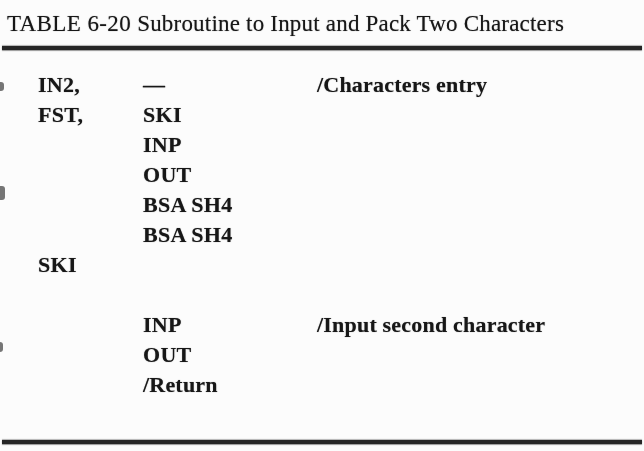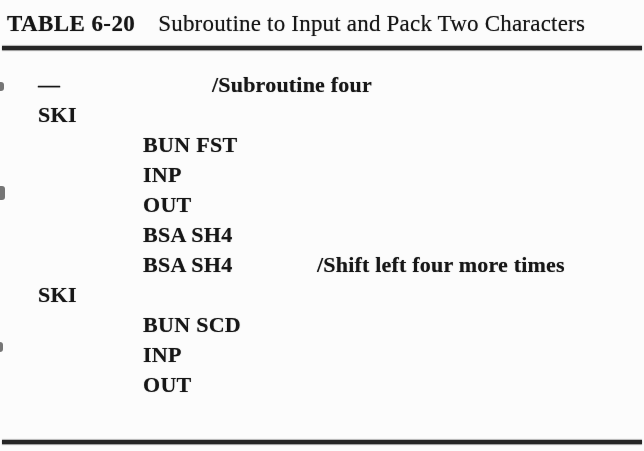--- a/index.html
+++ b/index.html
@@ -22,23 +22,23 @@
   .title {
     position: absolute;
     top: 9px;
     left: 7px;
     right: 2px;
     font-size: 23px;
     line-height: 30px;
     white-space: nowrap;
   }
   .title-num {
-    font-weight: bold;
+    font-weight: normal;
     letter-spacing: 0.4px;
-    margin-right: 23px;
+    margin-right: 6px;
   }
   .title-caption {
     font-weight: normal;
     letter-spacing: 0.2px;
     text-align: center;
   }
 
   .rule {
     position: absolute;
     left: 2px;
@@ -86,70 +86,67 @@
 <div class="page">
 
   <div class="title">
     <span class="title-num">TABLE 6-20</span><span class="title-caption">Subroutine to Input and Pack Two Characters</span>
   </div>
 
   <div class="rule rule-top"></div>
 
   <div class="rows">
     <div class="row">
+      <span class="cell label">IN2,</span>
       <span class="cell instr">—</span>
-      <span class="cell comment">/Subroutine four</span>
+      <span class="cell comment">/Characters entry</span>
     </div>
     <div class="row">
+      <span class="cell label">FST,</span>
       <span class="cell instr">SKI</span>
-      <span class="cell comment"></span>
-    </div>
-    <div class="row">
-      <span class="cell label"></span>
-      <span class="cell instr">BUN FST</span>
       <span class="cell comment"></span>
     </div>
     <div class="row">
       <span class="cell label"></span>
       <span class="cell instr">INP</span>
     </div>
     <div class="row">
       <span class="cell label"></span>
       <span class="cell instr">OUT</span>
       <span class="cell comment"></span>
     </div>
     <div class="row">
       <span class="cell label"></span>
       <span class="cell instr">BSA SH4</span>
     </div>
     <div class="row">
       <span class="cell label"></span>
       <span class="cell instr">BSA SH4</span>
-      <span class="cell comment">/Shift left four more times</span>
     </div>
     <div class="row">
       <span class="cell instr">SKI</span>
       <span class="cell comment"></span>
     </div>
     <div class="row">
       <span class="cell label"></span>
-      <span class="cell instr">BUN SCD</span>
       <span class="cell comment"></span>
     </div>
     <div class="row">
       <span class="cell label"></span>
       <span class="cell instr">INP</span>
+      <span class="cell comment">/Input second character</span>
     </div>
     <div class="row">
       <span class="cell label"></span>
       <span class="cell instr">OUT</span>
       <span class="cell comment"></span>
     </div>
     <div class="row">
       <span class="cell label"></span>
+      <span class="cell comment">/Return</span>
     </div>
   </div>
 
   <div class="rule rule-bottom"></div>
 
   <div class="speck speck-1"></div>
   <div class="speck speck-2"></div>
   <div class="speck speck-3"></div>
 
 </div>

